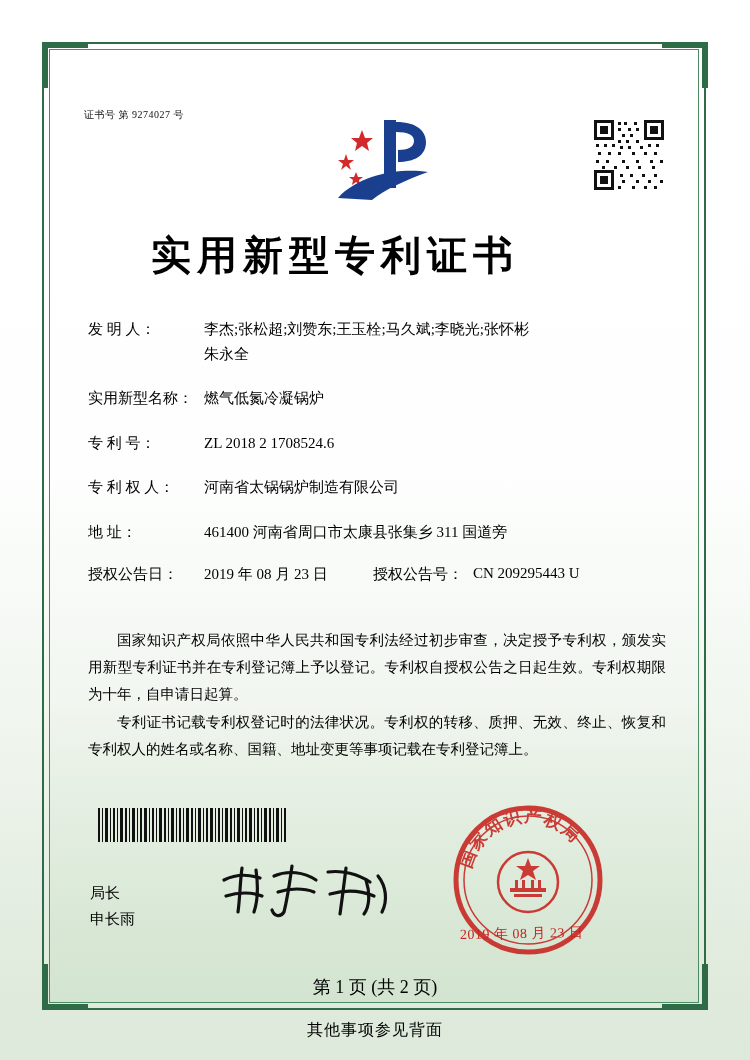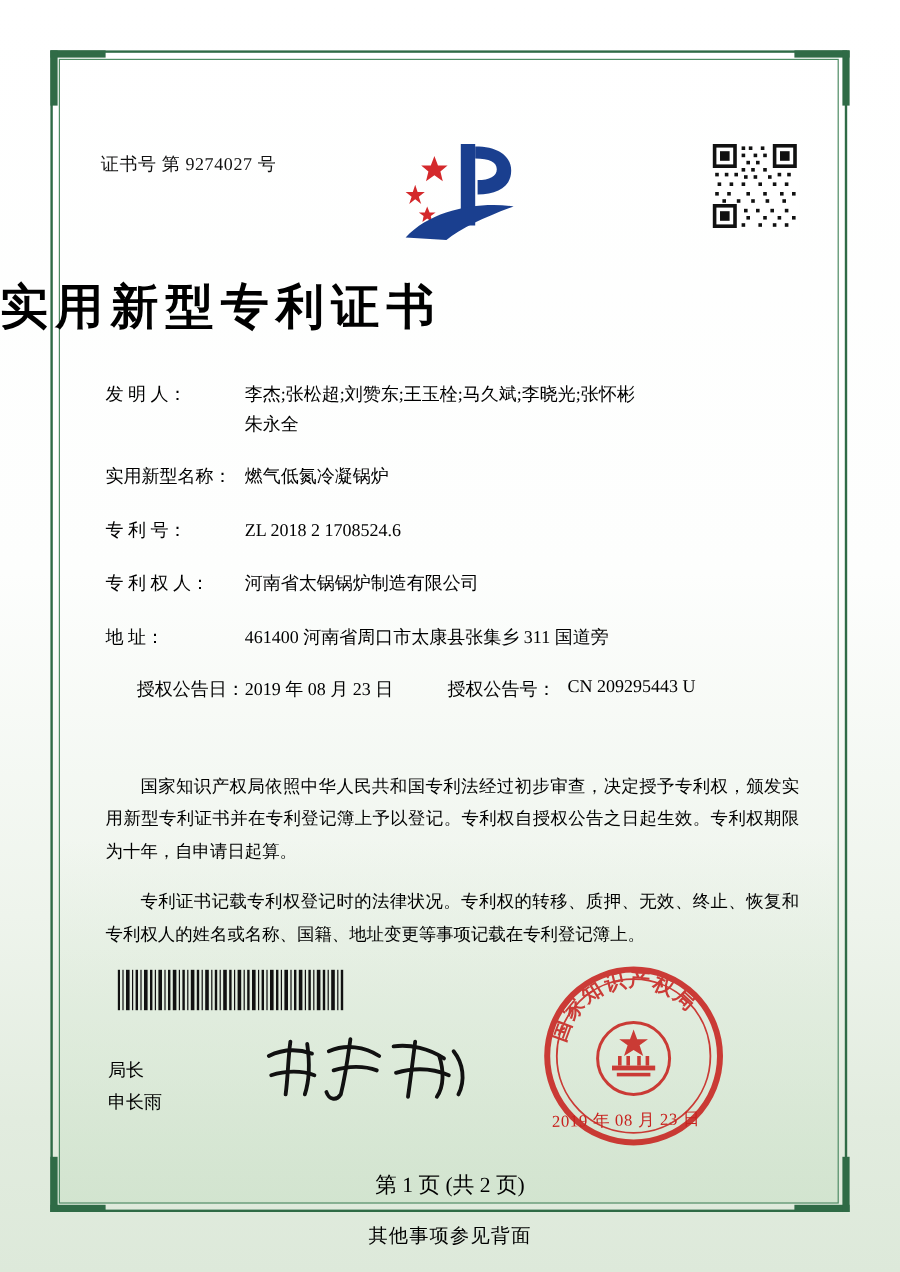--- a/index.html
+++ b/index.html
@@ -47,22 +47,22 @@
     box-sizing: border-box;
   }
   .corner.tl { left: 42px;  top: 42px;  border-left: 6px solid #2f6b46; border-top: 6px solid #2f6b46; }
   .corner.tr { left: 662px; top: 42px;  border-right: 6px solid #2f6b46; border-top: 6px solid #2f6b46; }
   .corner.bl { left: 42px;  top: 964px; border-left: 6px solid #2f6b46; border-bottom: 6px solid #2f6b46; }
   .corner.br { left: 662px; top: 964px; border-right: 6px solid #2f6b46; border-bottom: 6px solid #2f6b46; }
 
   
   .cert-no {
     position: absolute;
-    left: 84px; top: 128px;
-    font-size: 15px;
+    left: 84px; top: 108px;
+    font-size: 10px;
     color: #111;
     letter-spacing: 0.5px;
   }
 
   
   .logo {
     position: absolute;
     left: 322px; top: 110px;
     width: 120px; height: 100px;
   }
@@ -72,20 +72,21 @@
     position: absolute;
     left: 592px; top: 118px;
     width: 74px; height: 74px;
   }
 
   
   .doc-title {
     position: absolute;
     left: 0; top: 228px;
     width: 670px;
+    text-align: center;
     font-family: "DejaVu Serif", "Liberation Serif", serif;
     font-weight: bold;
     font-size: 40px;
     letter-spacing: 6px;
     color: #000;
   }
 
   
   .fields {
     position: absolute;
@@ -113,36 +114,36 @@
     margin-top: 2px;
   }
 
   .row-pub {
     display: flex;
     font-size: 15px;
     color: #000;
     margin-bottom: 18px;
   }
   .row-pub .c1 { width: 285px; flex: 0 0 285px; display: flex; }
-  .row-pub .c1 .lab { width: 116px; flex: 0 0 116px; text-align: right; }
+  .row-pub .c1 .lab { width: 116px; flex: 0 0 116px; }
   .row-pub .c2 { display: flex; }
   .row-pub .c2 .lab { margin-right: 10px; }
 
   
   .paras {
     position: absolute;
     left: 88px; top: 627px;
     width: 578px;
     font-size: 14.5px;
     line-height: 1.85;
     color: #000;
     text-align: justify;
   }
   .paras p {
-    margin: 16px 0 2px 0;
+    margin: 0 0 2px 0;
     text-indent: 2em;
   }
 
   
   .barcode {
     position: absolute;
     left: 98px; top: 808px;
     width: 190px;
     height: 34px;
   }

